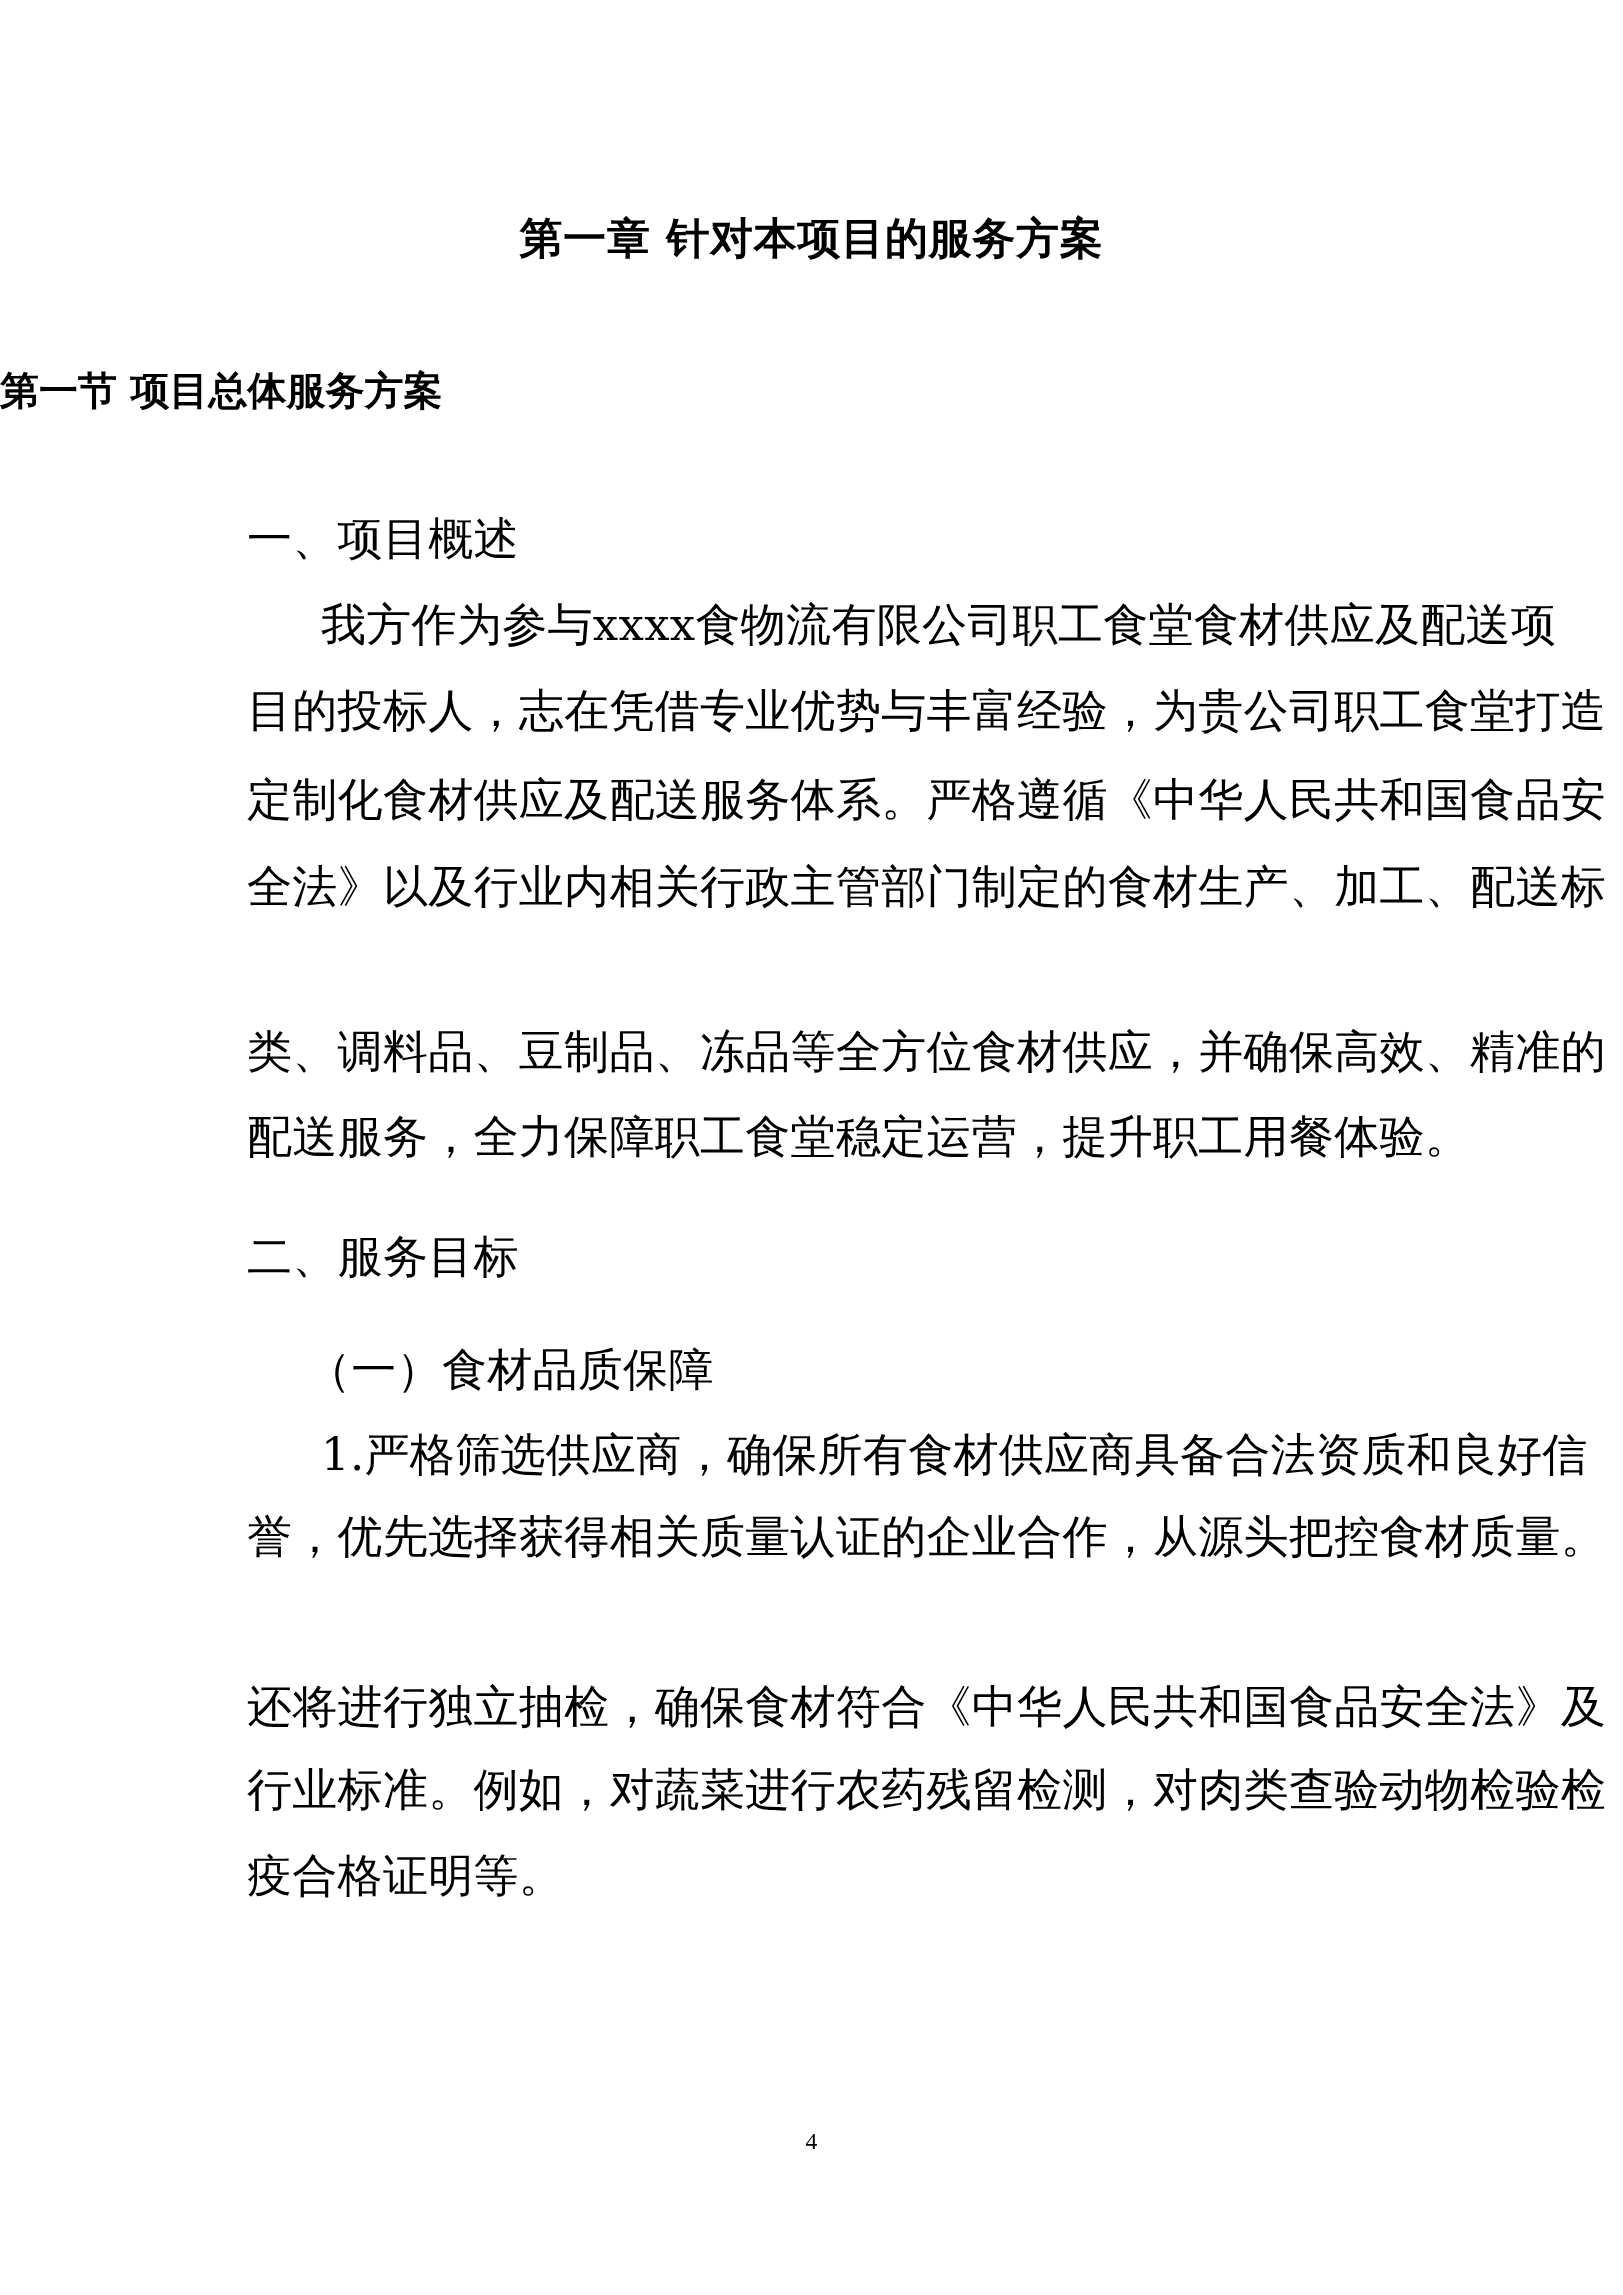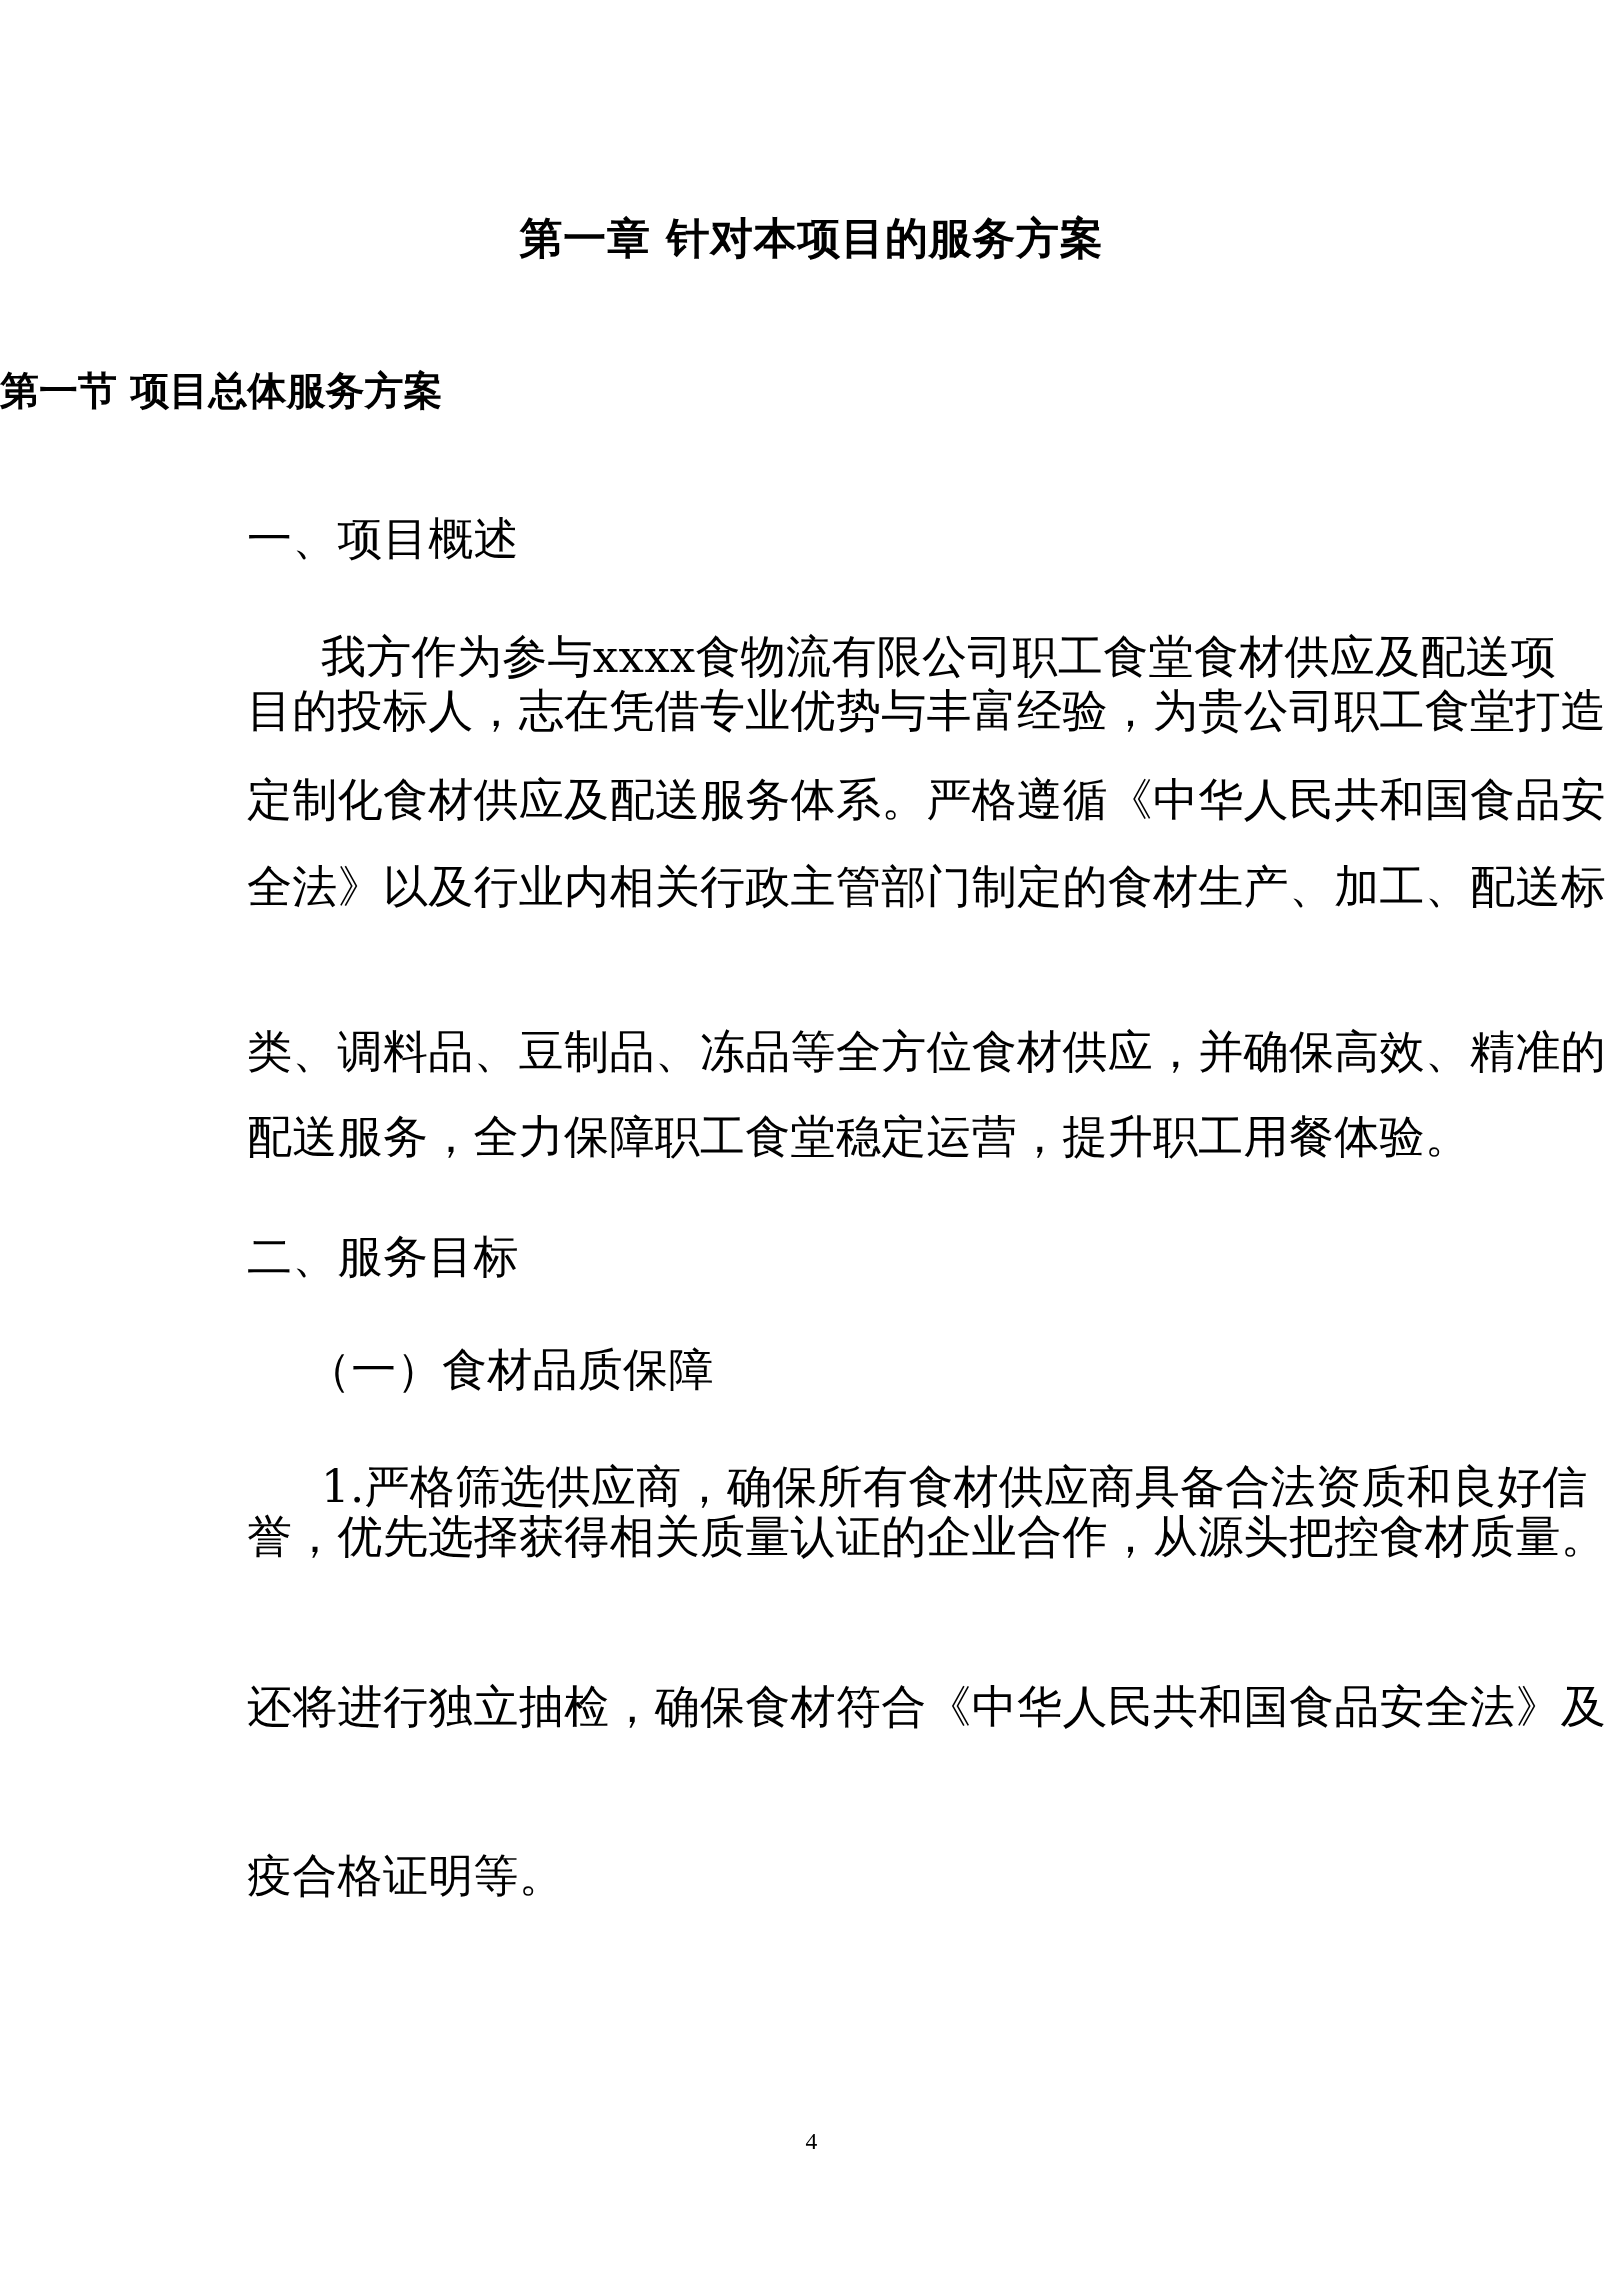--- a/index.html
+++ b/index.html
@@ -13,21 +13,21 @@
     .h2 {
       position: absolute; left: 0; width: 1623px; 
       top: 363px; font-family: "DejaVu Sans", sans-serif; font-weight: bold;
       font-size: 39px; line-height: 55px;
     }
     .line {
       position: absolute; left: 247px; width: 1139px;
       font-family: "DejaVu Serif", serif; font-size: 45px; line-height: 46px;
       white-space: nowrap; letter-spacing: 0.3px;
     }
-    .indent1 { left: 321px; margin-top: 32px; }
+    .indent1 { left: 321px; }
     .pagenum {
       position: absolute; left: 0; width: 1623px; text-align: center; top: 2127px;
       font-family: "Liberation Serif", serif; font-size: 23.6px; line-height: 29px;
     }
   </style>
 </head>
 <body>
 
 <div class="page">
 
@@ -43,17 +43,18 @@
   <div class="line" style="top:1029px">类、调料品、豆制品、冻品等全方位食材供应，并确保高效、精准的</div>
   <div class="line" style="top:1114px">配送服务，全力保障职工食堂稳定运营，提升职工用餐体验。</div>
 
   <div class="line" style="top:1234px">二、服务目标</div>
   <div class="line" style="top:1347px; left:306px">（一）食材品质保障</div>
 
   <div class="line indent1" style="top:1432px">1.严格筛选供应商，确保所有食材供应商具备合法资质和良好信</div>
   <div class="line" style="top:1514px">誉，优先选择获得相关质量认证的企业合作，从源头把控食材质量。</div>
 
   <div class="line" style="top:1684px">还将进行独立抽检，确保食材符合《中华人民共和国食品安全法》及</div>
+  <div class="line" style="top:1767px">行业标准。例如，对蔬菜进行农药残留检测，对肉类查验动物检验检</div>
   <div class="line" style="top:1853px">疫合格证明等。</div>
 
   <div class="pagenum">4</div>
 </div>
 
 
 </body></html>

